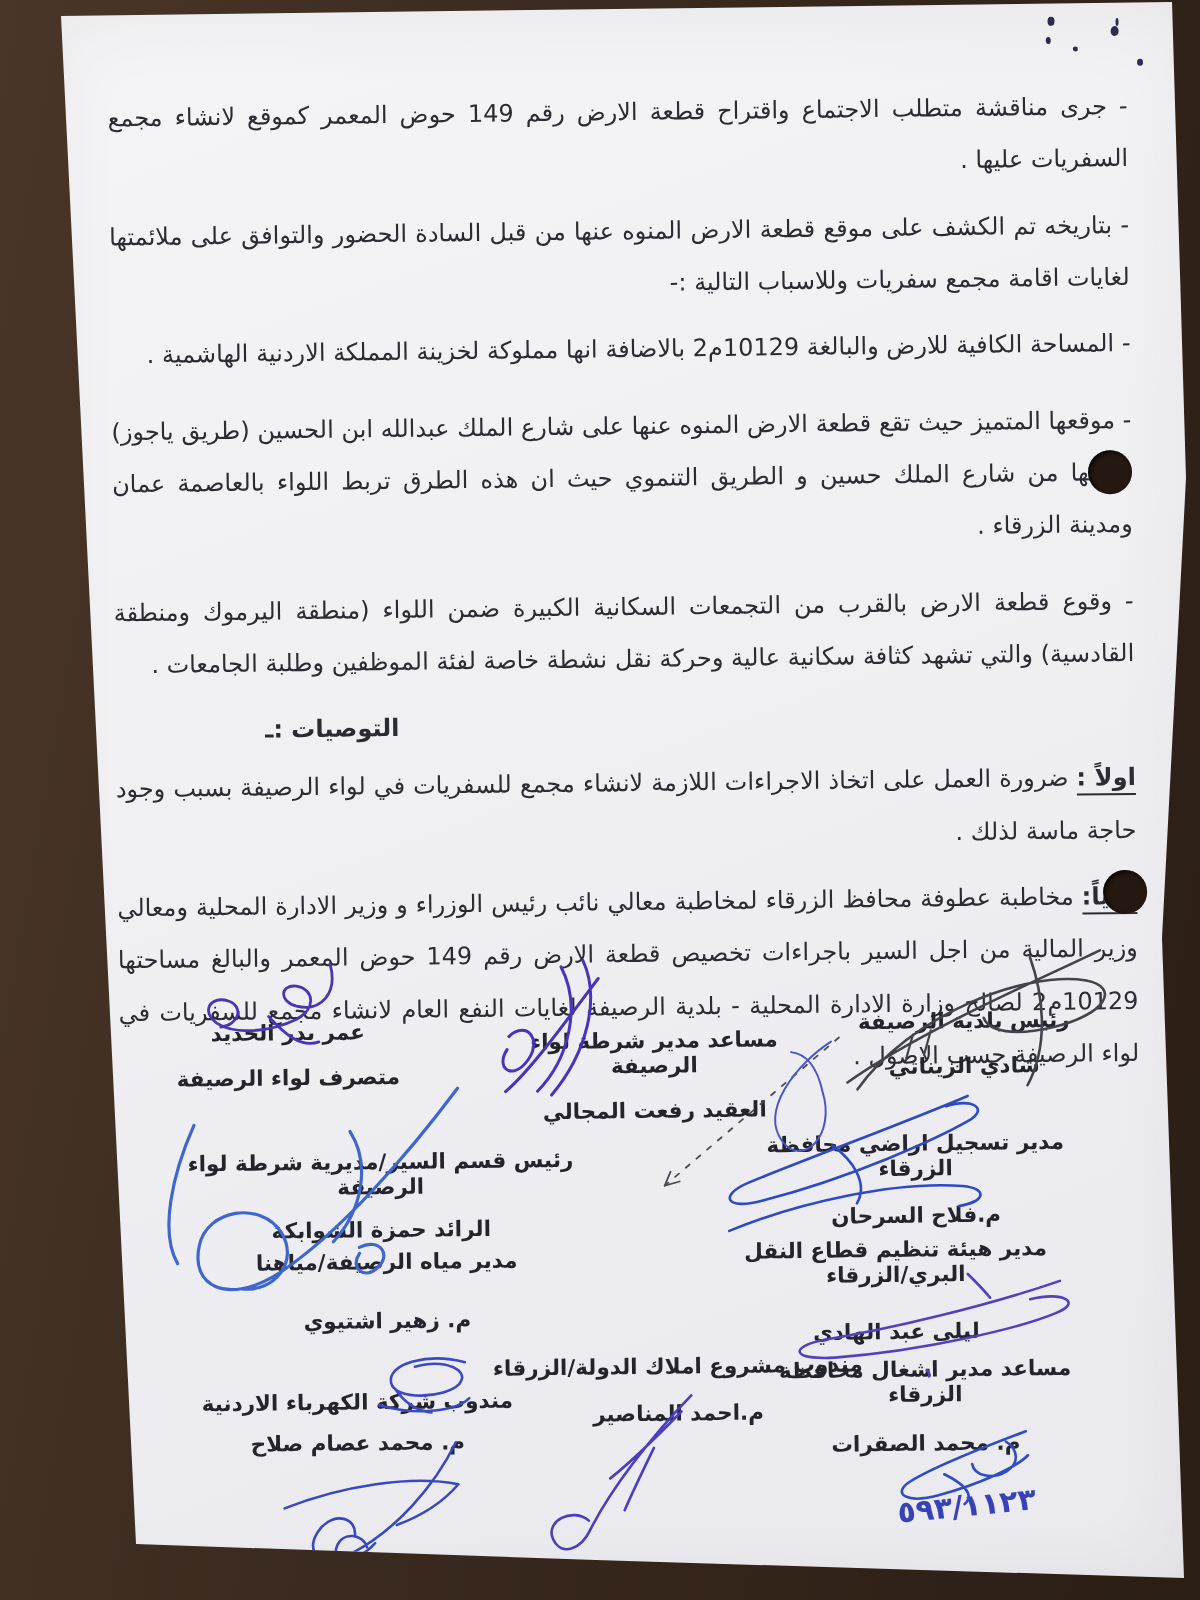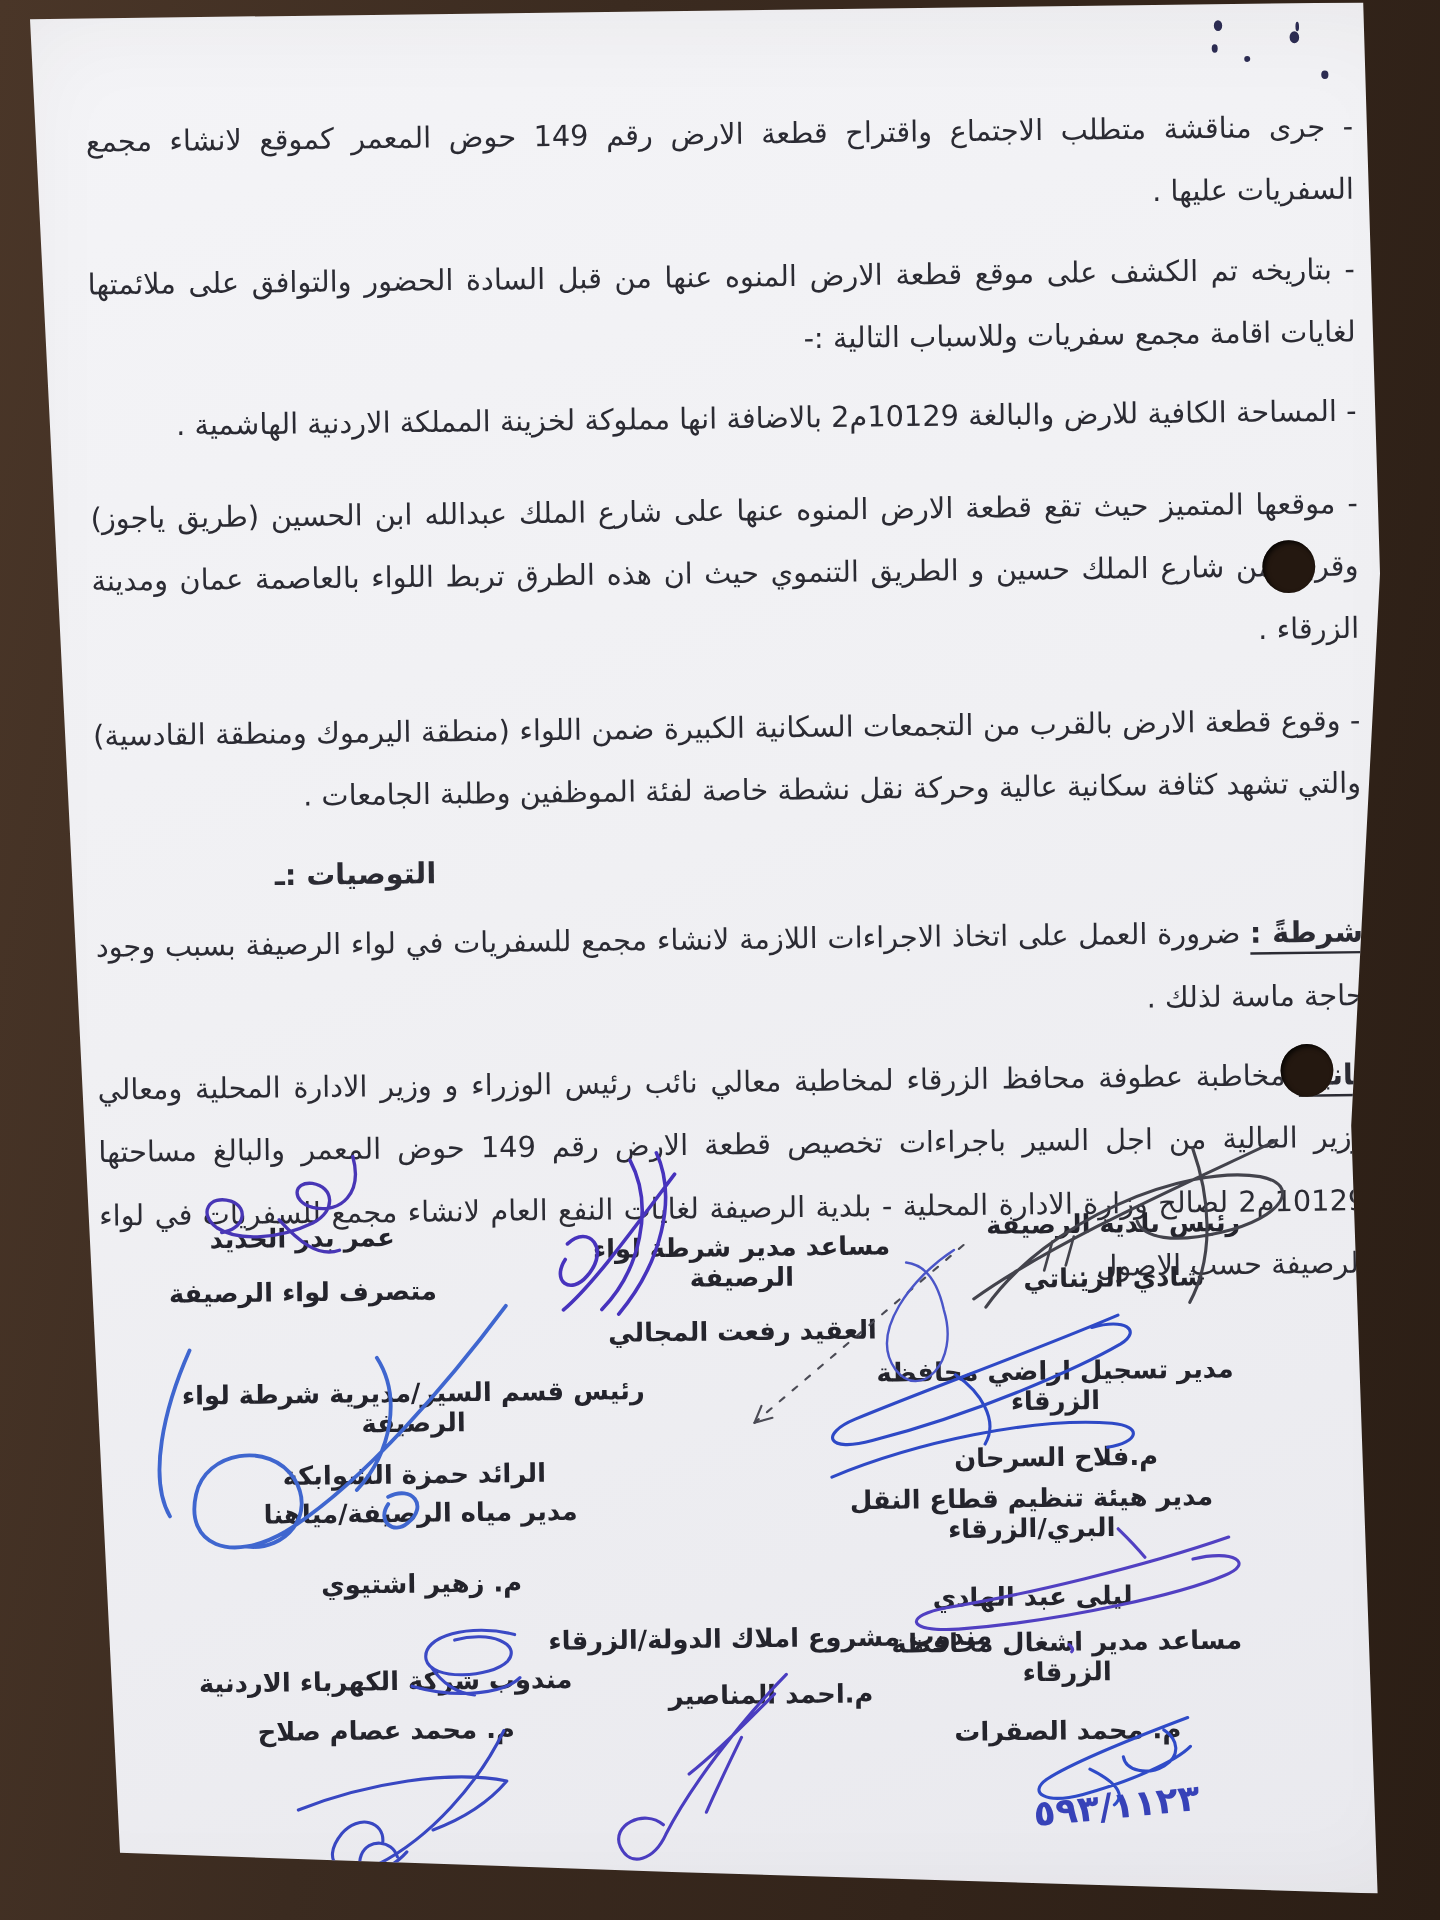--- a/index.html
+++ b/index.html
@@ -6,20 +6,21 @@
   body{
     width:1200px;height:1600px;overflow:hidden;position:relative;
     background:linear-gradient(100deg,#4a3628 0%,#3b2b20 35%,#33241a 70%,#2b1e15 100%);
     font-family:"DejaVu Sans",sans-serif;
   }
   .paper{
     position:absolute;inset:0;
     clip-path:polygon(25px 16px,1136px 2px,1150px 478px,1126px 938px,1148px 1578px,560px 1560px,100px 1544px);
     background:linear-gradient(160deg,#f4f4f7 0%,#f0f0f3 45%,#e9e9ee 100%);
     box-shadow:inset 0 0 90px rgba(60,50,40,.08);
+    margin-left:36px;
   }
   .content{position:absolute;inset:0;transform:rotate(-0.7deg);transform-origin:600px 800px;}
   .doc-text{
     position:absolute;top:86px;right:64px;left:80px;
     direction:rtl;text-align:justify;text-align-last:right;
     color:#2b2b33;font-size:24px;line-height:2.18;
   }
   .doc-text p{margin:0 0 14px 0;}
   .doc-text p.gap{margin-top:24px;}
   .rec-heading{font-weight:bold;text-align:right;padding-left:150px;text-align-last:left;margin:4px 0 6px 0 !important;}
@@ -43,21 +44,21 @@
 <div class="paper">
   <div class="content">
 
     <div class="doc-text">
       <p>- جرى مناقشة متطلب الاجتماع واقتراح قطعة الارض رقم 149 حوض المعمر كموقع لانشاء مجمع السفريات عليها .</p>
       <p>- بتاريخه تم الكشف على موقع قطعة الارض المنوه عنها من قبل السادة الحضور والتوافق على ملائمتها لغايات اقامة مجمع سفريات وللاسباب التالية :-</p>
       <p>- المساحة الكافية للارض والبالغة 10129م2 بالاضافة انها مملوكة لخزينة المملكة الاردنية الهاشمية .</p>
       <p class="gap">- موقعها المتميز حيث تقع قطعة الارض المنوه عنها على شارع الملك عبدالله ابن الحسين (طريق ياجوز) وقربها من شارع الملك حسين و الطريق التنموي حيث ان هذه الطرق تربط اللواء بالعاصمة عمان ومدينة الزرقاء .</p>
       <p class="gap">- وقوع قطعة الارض بالقرب من التجمعات السكانية الكبيرة ضمن اللواء (منطقة اليرموك ومنطقة القادسية) والتي تشهد كثافة سكانية عالية وحركة نقل نشطة خاصة لفئة الموظفين وطلبة الجامعات .</p>
       <p class="rec-heading">التوصيات :ـ</p>
-      <p><span class="item-label">شرطةً :</span><span> ضرورة العمل على اتخاذ الاجراءات اللازمة لانشاء مجمع للسفريات في لواء الرصيفة بسبب وجود حاجة ماسة لذلك .</span></p>
+      <p><span class="item-label">اولاً :</span><span> ضرورة العمل على اتخاذ الاجراءات اللازمة لانشاء مجمع للسفريات في لواء الرصيفة بسبب وجود حاجة ماسة لذلك .</span></p>
       <p><span class="item-label">ثانياً:</span><span> مخاطبة عطوفة محافظ الزرقاء لمخاطبة معالي نائب رئيس الوزراء و وزير الادارة المحلية ومعالي وزير المالية من اجل السير باجراءات تخصيص قطعة الارض رقم 149 حوض المعمر والبالغ مساحتها 10129م2 لصالح وزارة الادارة المحلية - بلدية الرصيفة لغايات النفع العام لانشاء مجمع للسفريات في لواء الرصيفة حسب الاصول .</span></p>
     </div>
 
     <div class="sig" style="left:800px;top:1012px;width:250px;gap:20px;">
       <span>رئيس بلدية الرصيفة</span>
       <span>شادي الزيناتي</span>
     </div>
     <div class="sig" style="left:450px;top:1028px;width:330px;gap:20px;">
       <span>مساعد مدير شرطة لواء الرصيفة</span>
       <span>العقيد رفعت المجالي</span>

